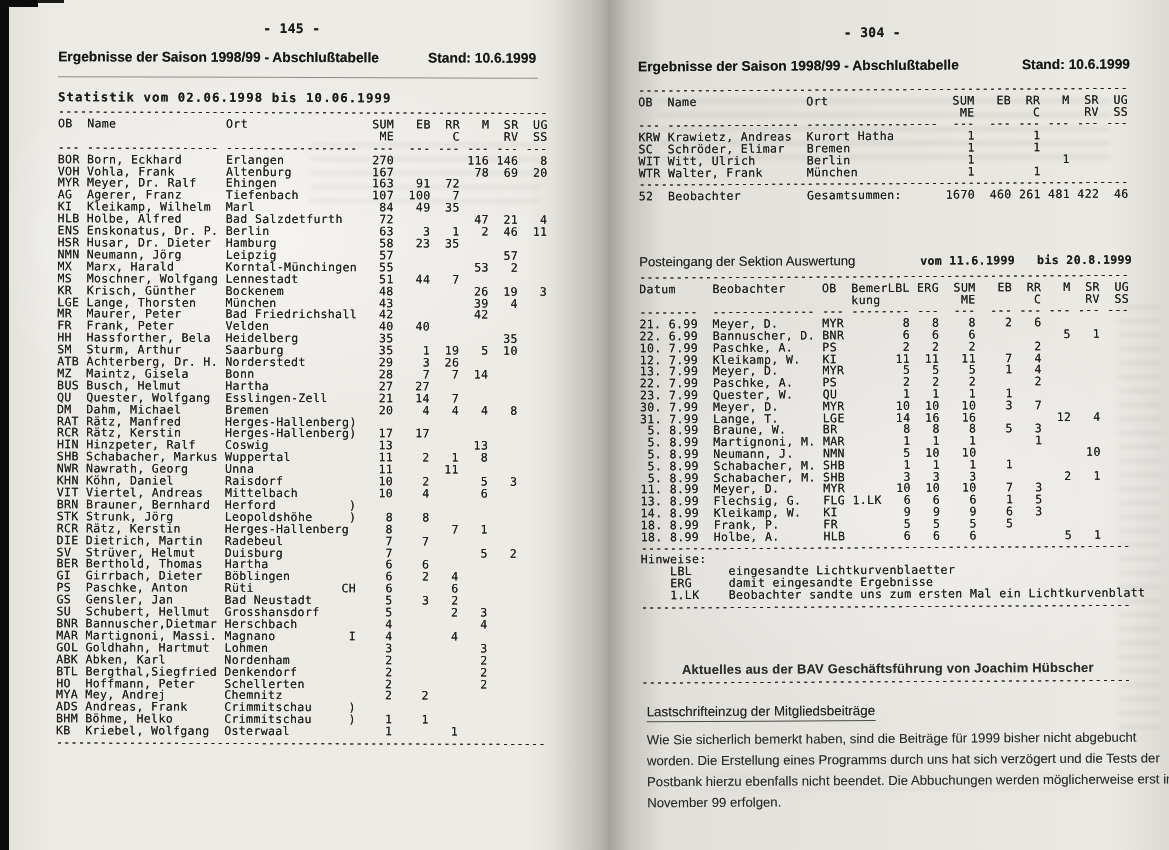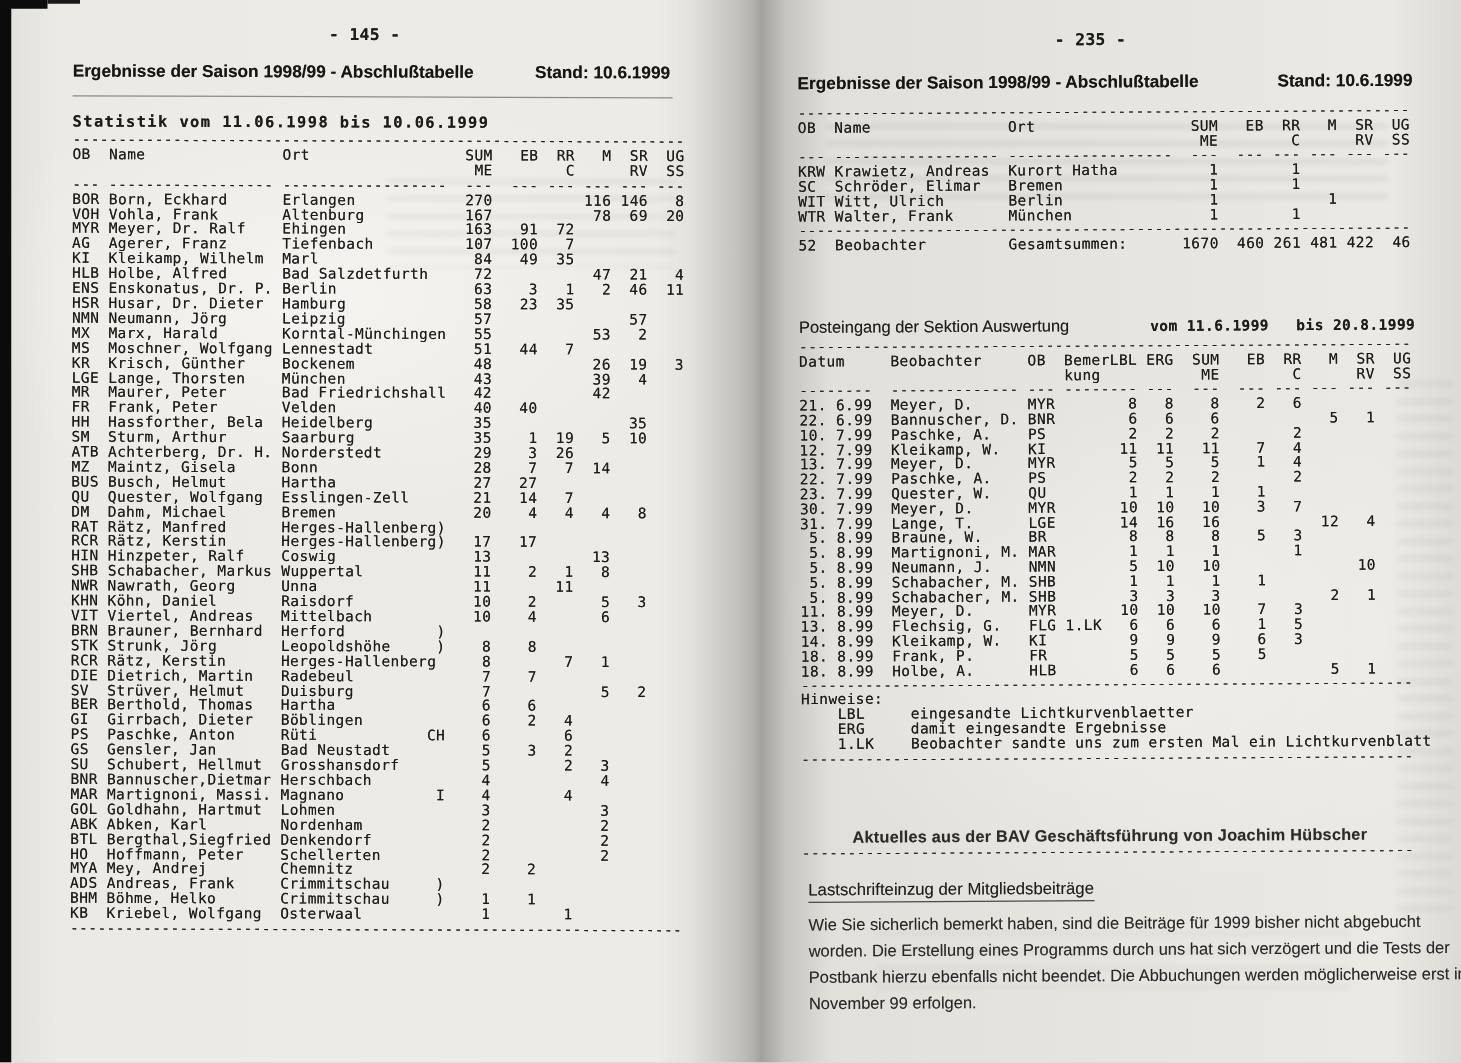--- a/index.html
+++ b/index.html
@@ -56,21 +56,21 @@
 
 <div class="page pg-left">
   <div class="pagenum mono" style="left:262px;top:22px;">- 145 -</div>
 
   <div class="titlebar" style="left:57px;top:50px;width:478px;">
     <span class="doc-title">Ergebnisse der Saison 1998/99 - Abschlußtabelle</span>
     <span class="stand">Stand: 10.6.1999</span>
   </div>
   <div class="rule" style="left:57px;top:77px;width:480px;"></div>
 
-  <div class="statistik mono" style="left:57px;top:93px;">Statistik vom 11.06.1998 bis 10.06.1999</div>
+  <div class="statistik mono" style="left:57px;top:93px;">Statistik vom 02.06.1998 bis 10.06.1999</div>
 
   <pre class="mono" style="position:absolute;left:57px;top:107px;" id="tbl-left">-------------------------------------------------------------------
 OB  Name               Ort                 SUM   EB  RR   M  SR  UG
                                             ME        C      RV  SS
 --- ------------------ ------------------  ---  --- --- --- --- ---
 BOR Born, Eckhard      Erlangen            270          116 146   8
 VOH Vohla, Frank       Altenburg           167           78  69  20
 MYR Meyer, Dr. Ralf    Ehingen             163   91  72            
 AG  Agerer, Franz      Tiefenbach          107  100   7            
 KI  Kleikamp, Wilhelm  Marl                 84   49  35            
@@ -115,21 +115,21 @@
 BTL Bergthal,Siegfried Denkendorf            2            2        
 HO  Hoffmann, Peter    Schellerten           2            2        
 MYA Mey, Andrej        Chemnitz              2    2                
 ADS Andreas, Frank     Crimmitschau     )                          
 BHM Böhme, Helko       Crimmitschau     )    1    1                
 KB  Kriebel, Wolfgang  Osterwaal             1        1            
 -------------------------------------------------------------------</pre>
 </div>
 
 <div class="page pg-right">
-  <div class="pagenum mono" style="left:846px;top:26px;">- 235 -</div>
+  <div class="pagenum mono" style="left:846px;top:26px;">- 304 -</div>
 
   <div class="titlebar" style="left:640px;top:58px;width:492px;">
     <span class="doc-title">Ergebnisse der Saison 1998/99 - Abschlußtabelle</span>
     <span class="stand">Stand: 10.6.1999</span>
   </div>
 
   <pre class="mono" style="position:absolute;left:640px;top:84px;line-height:11.8px;" id="tbl-right">-------------------------------------------------------------------
 OB  Name               Ort                 SUM   EB  RR   M  SR  UG
                                             ME        C      RV  SS
 --- ------------------ ------------------  ---  --- --- --- --- ---

